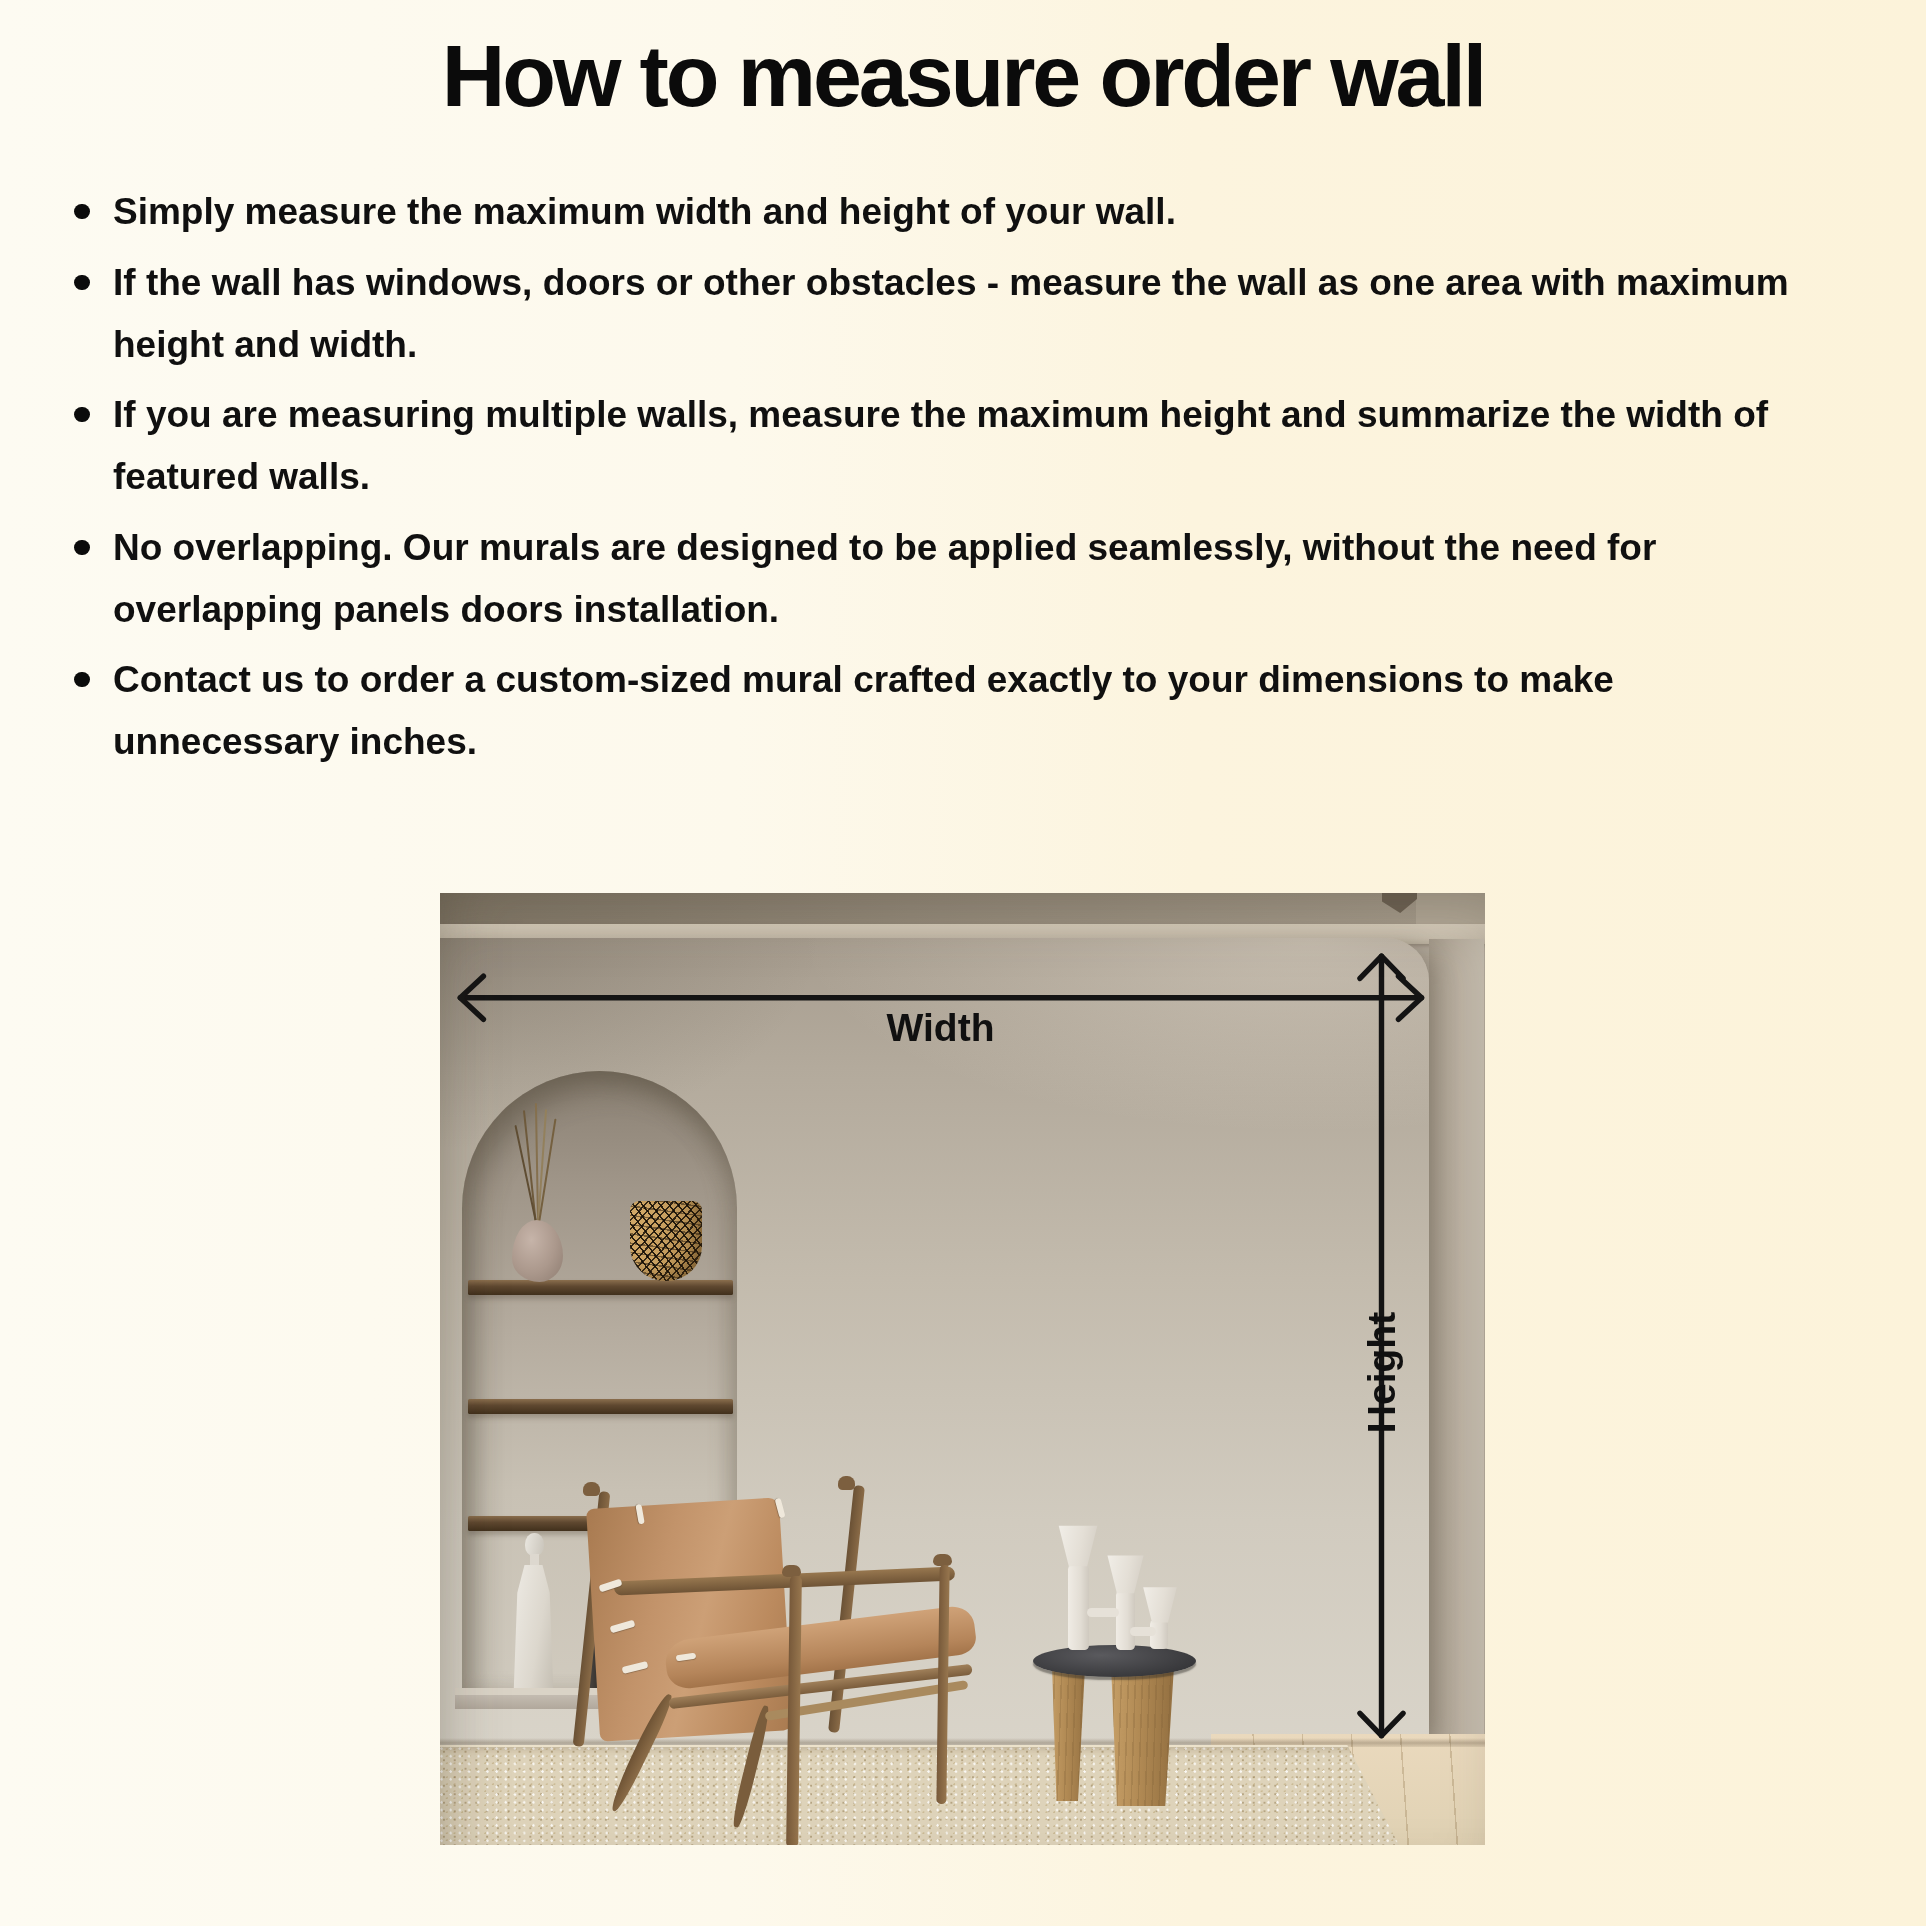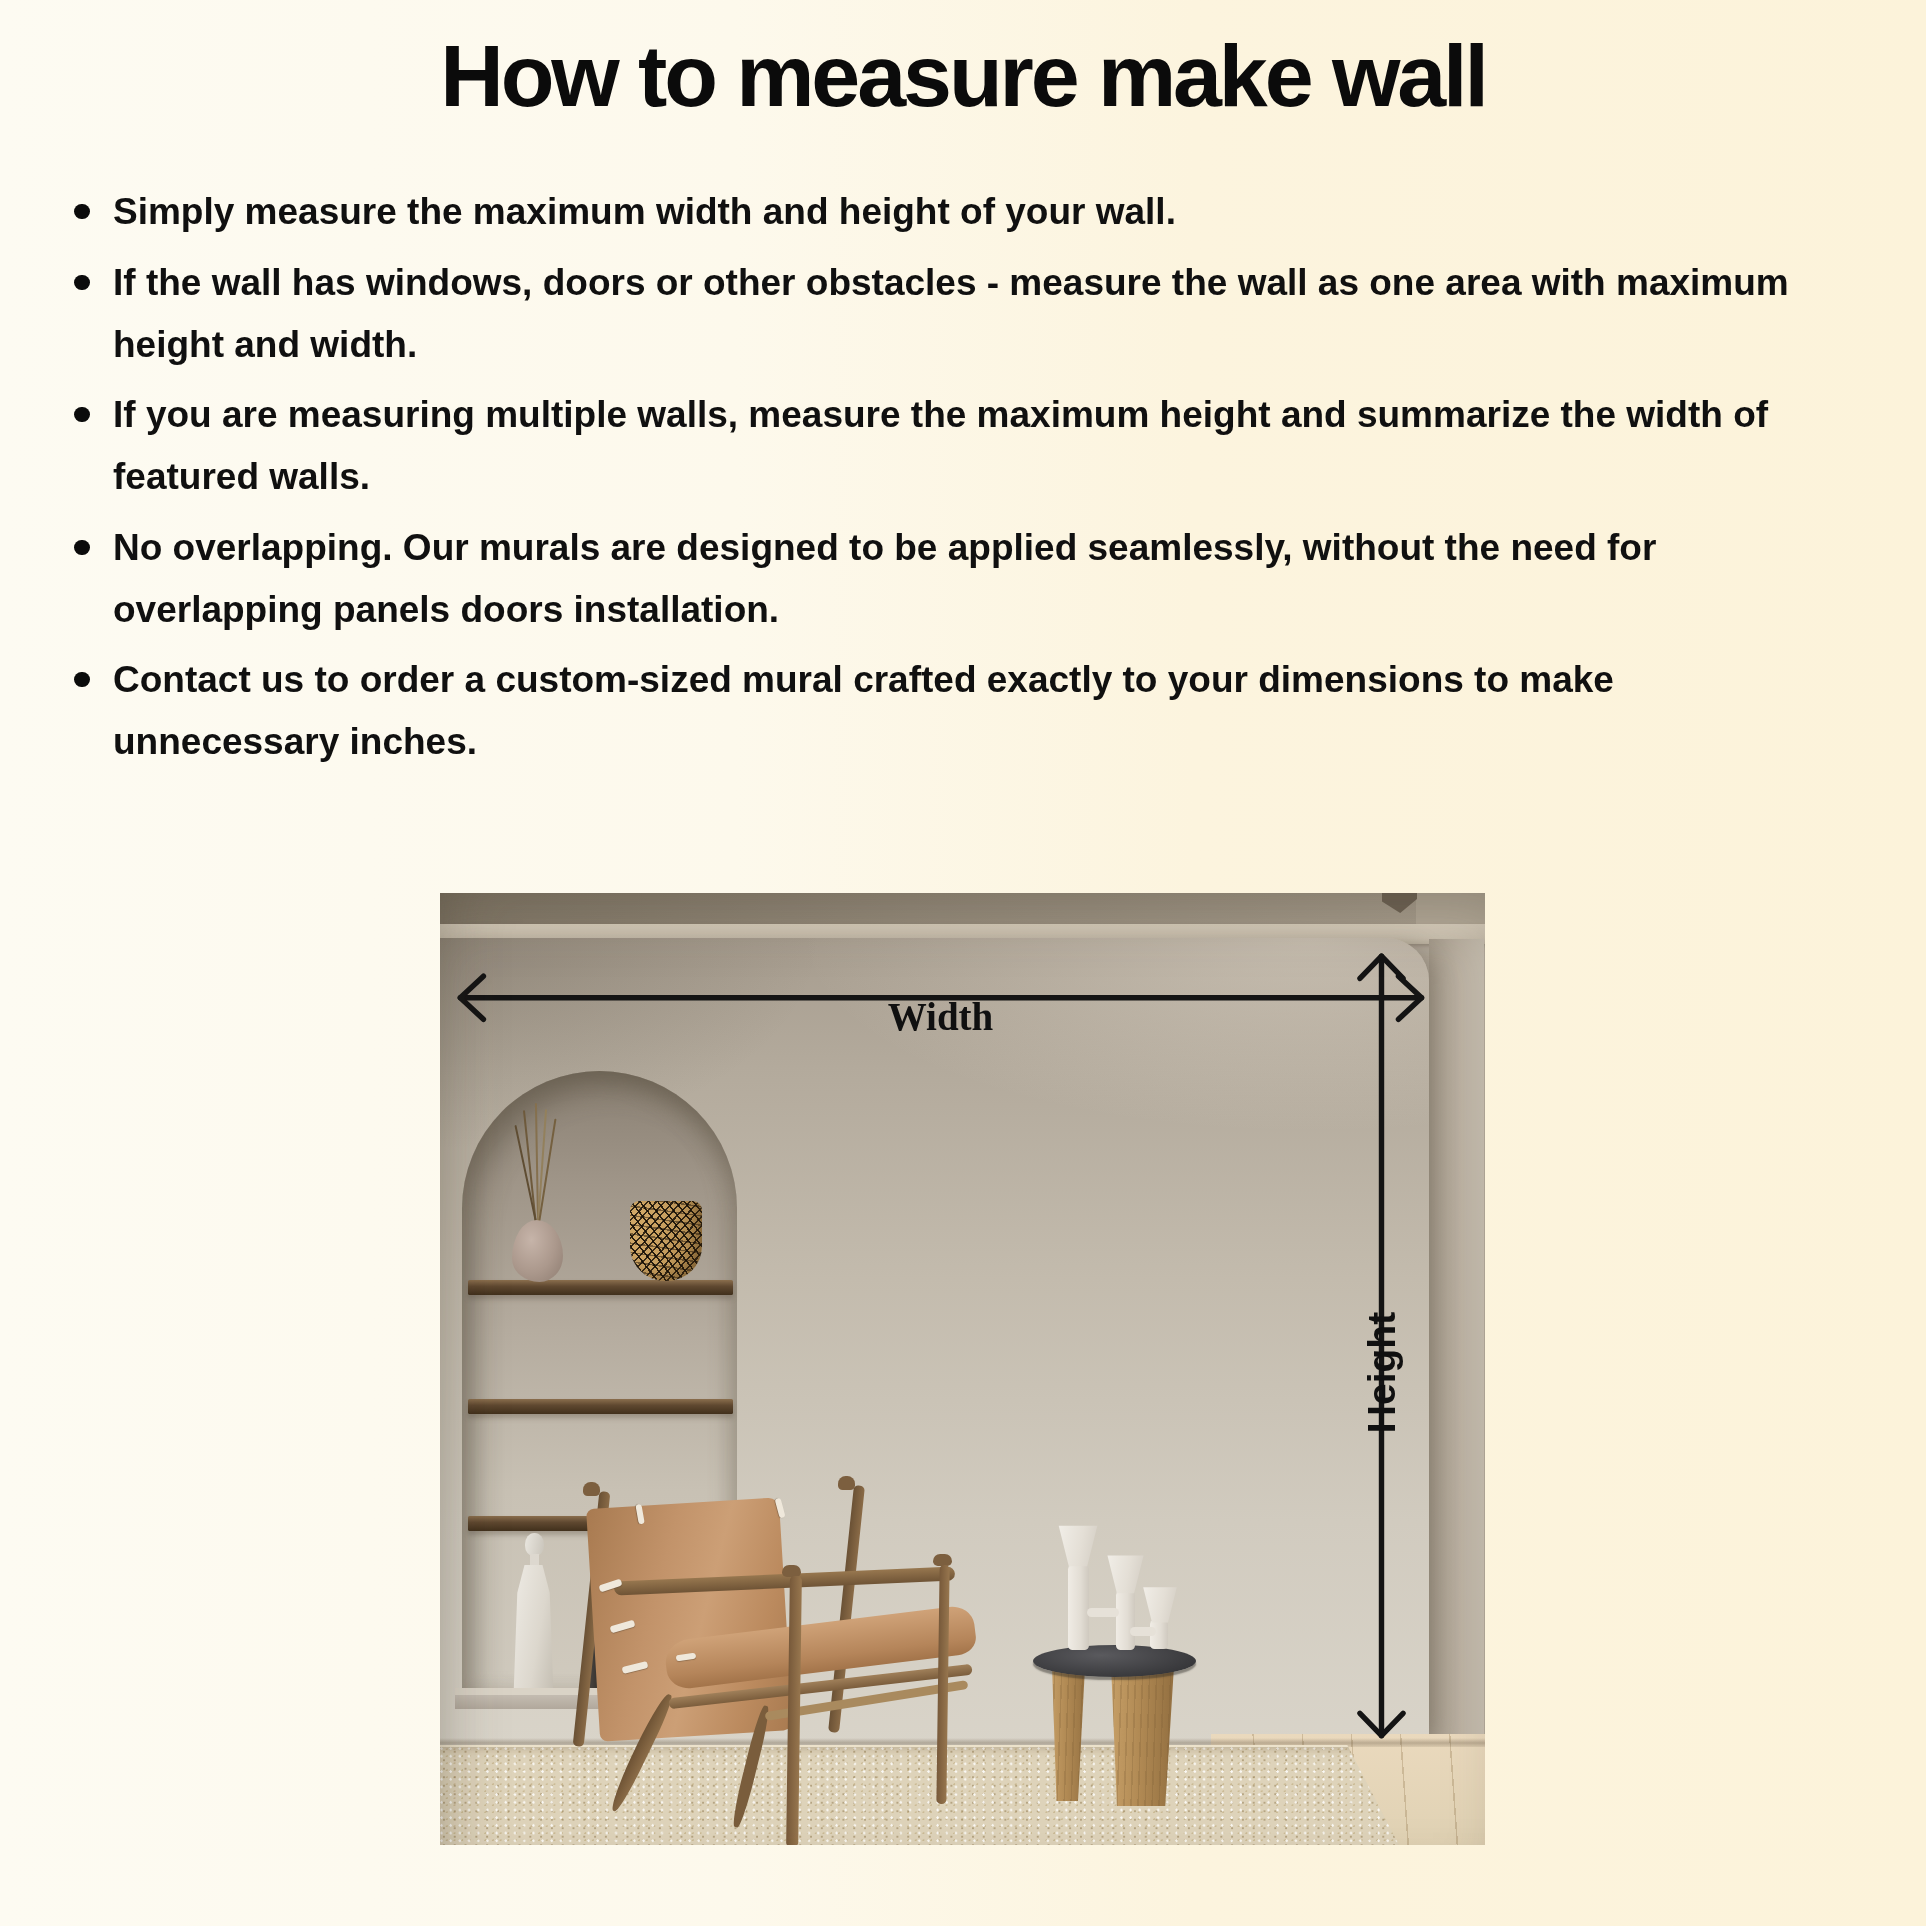--- a/index.html
+++ b/index.html
@@ -159,29 +159,29 @@
   .stitch{position:absolute;background:#efe8db;border-radius:3.1px;box-shadow:0 0.8px 0.8px rgba(90,70,50,.5);}
   .st1{left:159px;top:689px;width:23px;height:7px;transform:rotate(-18deg);}
   .st2{left:170px;top:730px;width:25px;height:7px;transform:rotate(-16deg);}
   .st3{left:182px;top:771px;width:26px;height:7px;transform:rotate(-14deg);}
   .st4{left:236px;top:761px;width:20px;height:6.2px;transform:rotate(-8deg);}
   .st5{left:190px;top:618px;width:20px;height:6.2px;transform:rotate(80deg);}
   .st6{left:330px;top:612px;width:20px;height:6.2px;transform:rotate(75deg);}
   
   .arrows{position:absolute;left:0;top:0;width:1045px;height:952px;}
   .dim-label{position:absolute;font-weight:bold;color:#101010;font-size:39px;line-height:39px;text-align:center;}
-  .width-label{left:439px;top:104px;width:123px;font-family:Liberation Serif, serif;}
+  .width-label{left:439px;top:115px;width:123px;}
   .height-label{left:880px;top:460px;width:123px;height:39px;transform:rotate(-90deg);}
 </style>
 </head>
 <body>
 
 <div id="canvas">
 
-  <h1 class="title">How to measure make wall</h1>
+  <h1 class="title">How to measure order wall</h1>
 
   <ul class="bullets">
     <li><span>Simply measure the maximum width and height of your wall.</span></li>
     <li><span>If the wall has windows, doors or other obstacles - measure the wall as one area with maximum height and width.</span></li>
     <li><span>If you are measuring multiple walls, measure the maximum height and summarize the width of featured walls.</span></li>
     <li><span>No overlapping. Our murals are designed to be applied seamlessly, without the need for overlapping panels doors installation.</span></li>
     <li><span>Contact us to order a custom-sized mural crafted exactly to your dimensions to make unnecessary inches.</span></li>
   </ul>
 
   <div class="photo">

